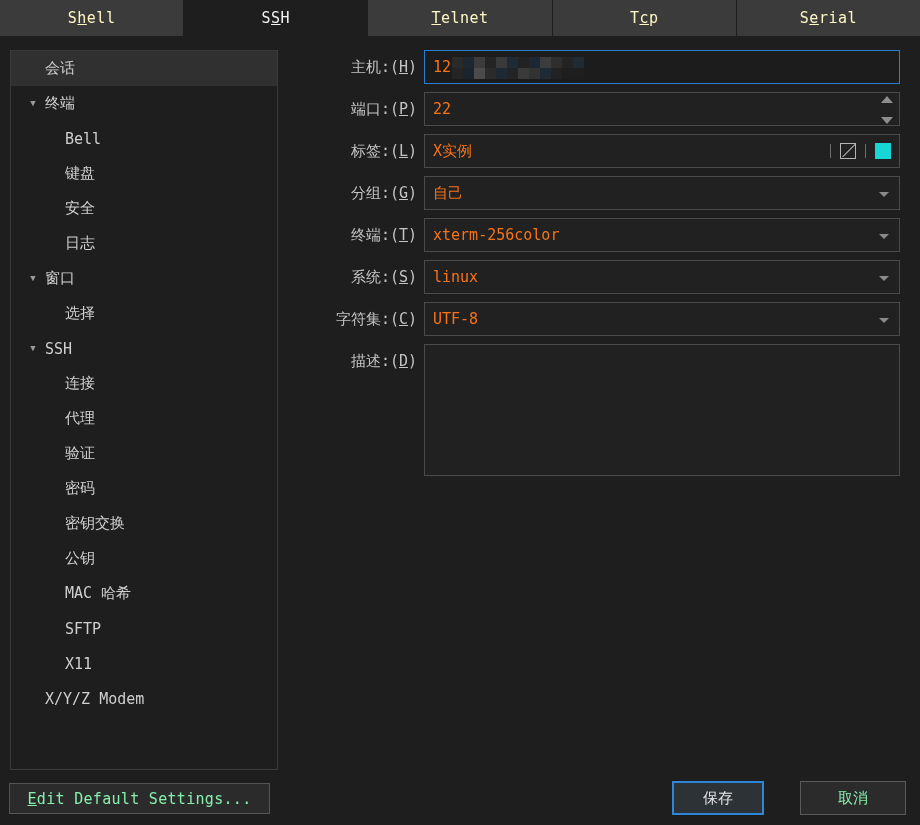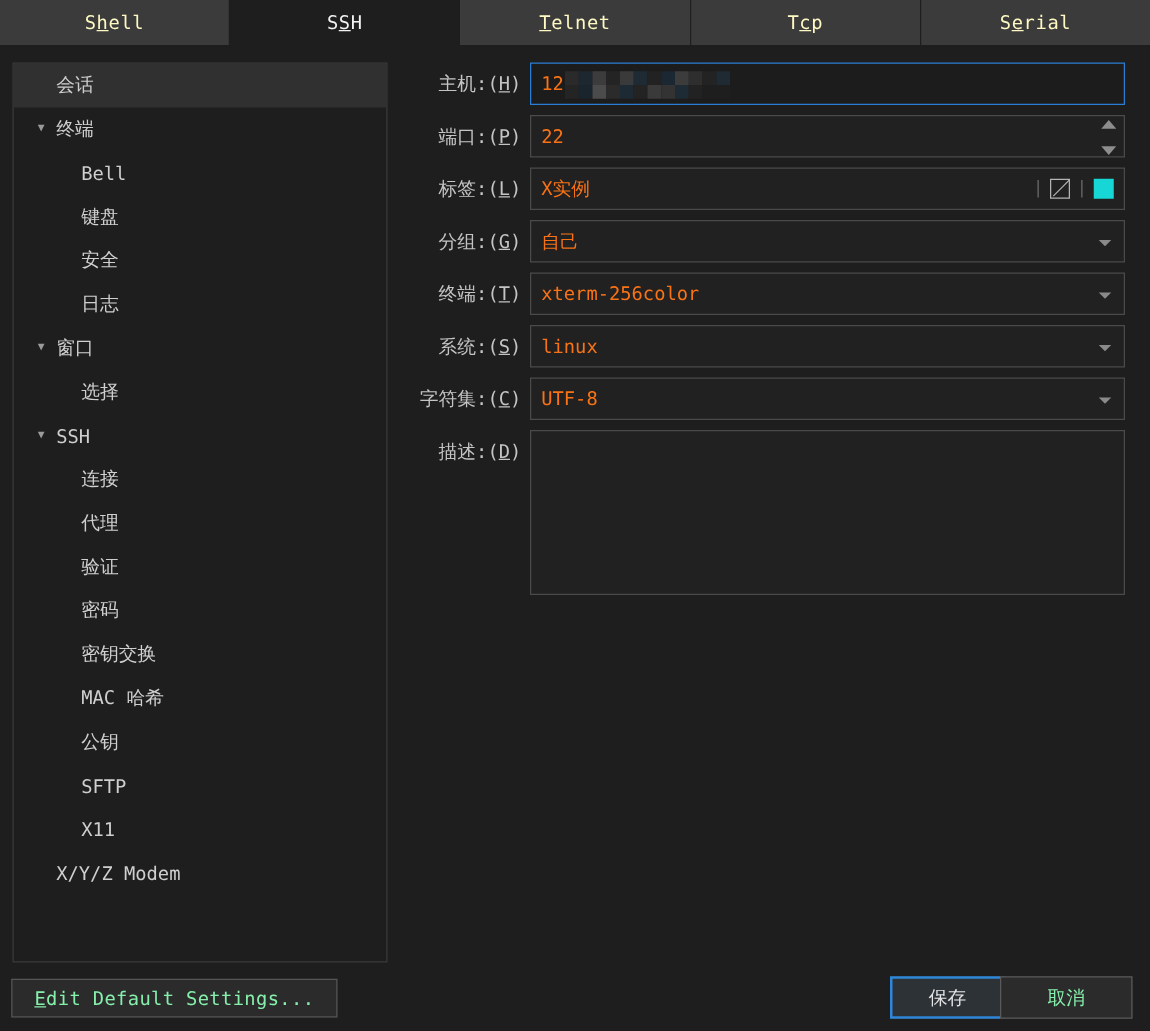--- a/index.html
+++ b/index.html
@@ -49,21 +49,21 @@
     background: #1e1e1e;
     color: #f2f2f2;
   }
   .tab .mn { text-decoration: underline; }
 
   
   .tree {
     position: absolute;
     left: 10px;
     top: 50px;
-    width: 300px;
+    width: 268px;
     height: 720px;
     background: #1e1e1e;
     border: 1px solid #3a3a3a;
     box-sizing: border-box;
     overflow: hidden;
   }
   .tree-row {
     height: 35px;
     display: flex;
     align-items: center;
@@ -243,21 +243,20 @@
   }
   #save-btn {
     position: absolute;
     left: 672px;
     top: 781px;
     width: 92px;
     height: 34px;
     border: 2px solid #2e86d8;
     background: #2d3237;
     color: #e4e4e4;
-    margin-left: 40px;
   }
   #cancel-btn {
     position: absolute;
     left: 800px;
     top: 781px;
     width: 106px;
     height: 34px;
     border: 1px solid #5a5a5a;
     background: #2b2b2b;
   }
@@ -325,24 +324,24 @@
       <div class="tree-row lvl1">
         <span class="tree-label">验证</span>
       </div>
       <div class="tree-row lvl1">
         <span class="tree-label">密码</span>
       </div>
       <div class="tree-row lvl1">
         <span class="tree-label">密钥交换</span>
       </div>
       <div class="tree-row lvl1">
+        <span class="tree-label">公钥</span>
+      </div>
+      <div class="tree-row lvl1">
         <span class="tree-label">MAC 哈希</span>
-      </div>
-      <div class="tree-row lvl1">
-        <span class="tree-label">公钥</span>
       </div>
       <div class="tree-row lvl1">
         <span class="tree-label">SFTP</span>
       </div>
       <div class="tree-row lvl1">
         <span class="tree-label">X11</span>
       </div>
       <div class="tree-row lvl0-noarrow">
         <span class="tree-label">X/Y/Z Modem</span>
       </div>

